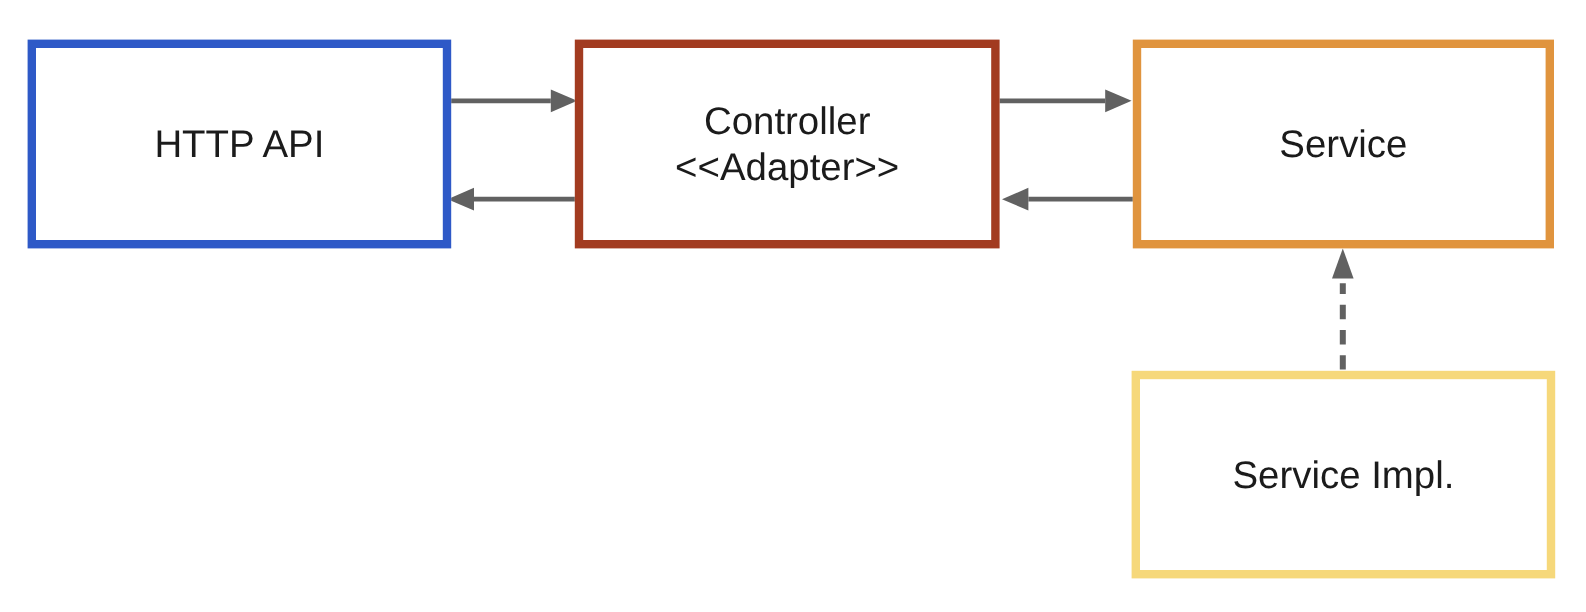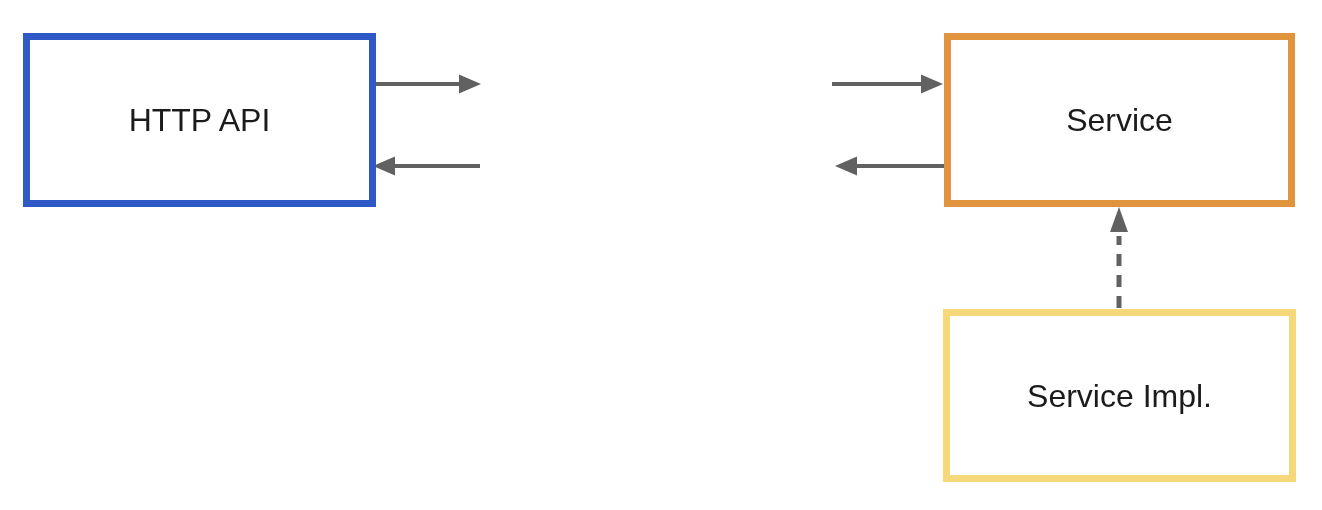--- a/index.html
+++ b/index.html
@@ -81,20 +81,24 @@
     <g>
       <line class="conn-line dashed" x1="1119" y1="308" x2="1119" y2="236"></line>
       <polygon class="conn-head" points="1110,232 1128,232 1119,207"></polygon>
     </g>
   </svg>
 
   <div class="node" data-box-index="0" style="left:23px; top:33px; width:353px; height:174px;">
     <span>HTTP API</span>
   </div>
 
+  <div class="node" data-box-index="1" style="left:479px; top:33px; width:354px; height:174px;">
+    <span>Controller</span>
+    <span>&lt;&lt;Adapter&gt;&gt;</span>
+  </div>
 
   <div class="node" data-box-index="2" style="left:944px; top:33px; width:351px; height:174px;">
     <span>Service</span>
   </div>
 
   <div class="node" data-box-index="3" style="left:943px; top:309px; width:353px; height:173px;">
     <span>Service Impl.</span>
   </div>
 
 </div>

